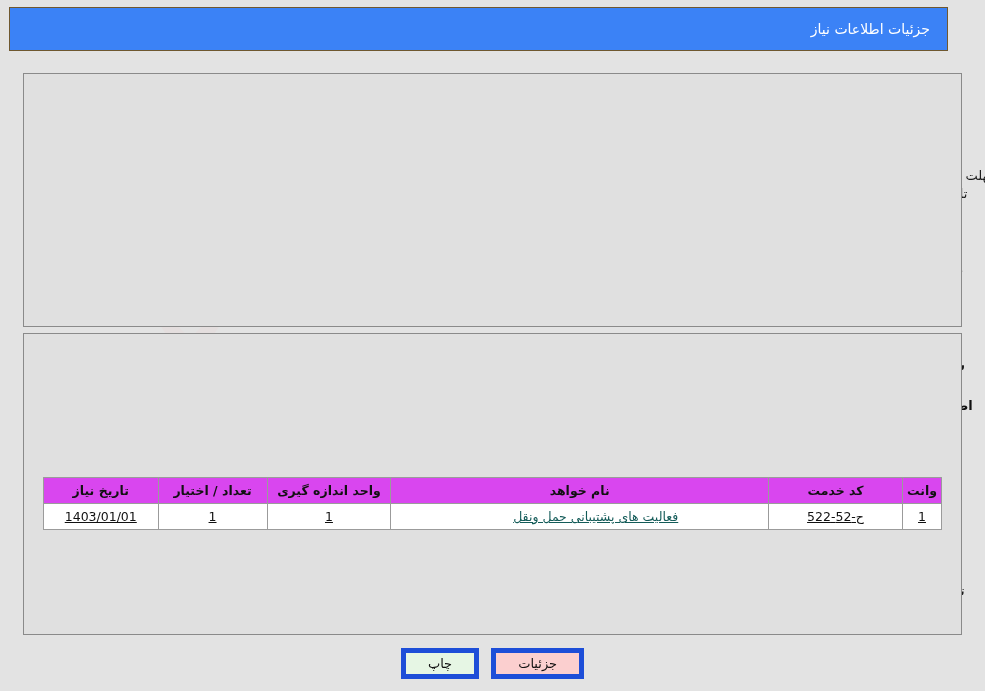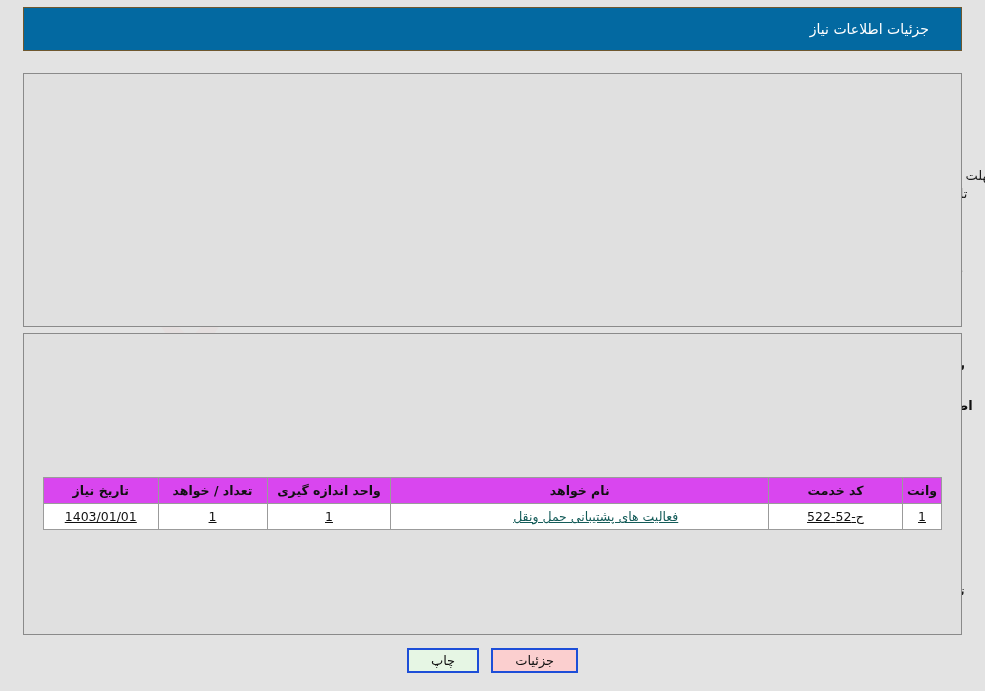--- a/index.html
+++ b/index.html
@@ -24,28 +24,28 @@
     left: 0; top: 215px;
     width: 985px; height: 200px;
     pointer-events: none;
     z-index: 0;
     opacity: .5;
   }
 
   
   .topbar {
     position: absolute;
-    left: 23px; top: 7px;
+    left: 9px; top: 7px;
     width: 939px; height: 44px;
-    background: #0369a1;
+    background: #3b82f6;
     border: 1px solid #6f582f;
     display: flex;
     align-items: center;
     justify-content: flex-start;
-    padding-left: 0; padding-right: 32px;
+    padding-left: 0; padding-right: 17px;
     z-index: 2;
   }
   .topbar-title {
     color: #ffffff;
     font-size: 14px;
     letter-spacing: .2px;
   }
 
   
   .panel {
@@ -192,21 +192,21 @@
   .btnrow {
     position: absolute;
     left: 0; top: 648px;
     width: 985px;
     display: flex;
     justify-content: center;
     gap: 12px;
     z-index: 3;
   }
   .btn {
-    border: 2px solid #1d4ed8;
+    border: 5px solid #1d4ed8;
     font-size: 13px;
     padding: 3px 22px;
     cursor: pointer;
     font-family: inherit;
     color: #111;
   }
   .btn-print { background: #e6f6e4; }
   .btn-back  { background: #fbcfcf; }
 </style>
 </head>
@@ -286,21 +286,21 @@
 <div id="svc-group-box"></div>
 <span id="svc-group-val">حمل و نقل و انبارداری</span>
 
 <table id="svc-table">
   <thead>
     <tr>
       <th style="width:32px;">وانت</th>
       <th style="width:135px;">کد خدمت</th>
       <th style="width:382px;">نام خواهد</th>
       <th style="width:125px;">واحد اندازه گیری</th>
-      <th style="width:110px;">تعداد / خواهد</th>
+      <th style="width:110px;">تعداد / اختیار</th>
       <th style="width:115px;">تاریخ نیاز</th>
     </tr>
   </thead>
   <tbody>
     <tr>
       <td>1</td>
       <td>ح-52-522</td>
       <td class="svc-name">فعالیت های پشتیبانی حمل ونقل</td>
       <td>1</td>
       <td>1</td>

